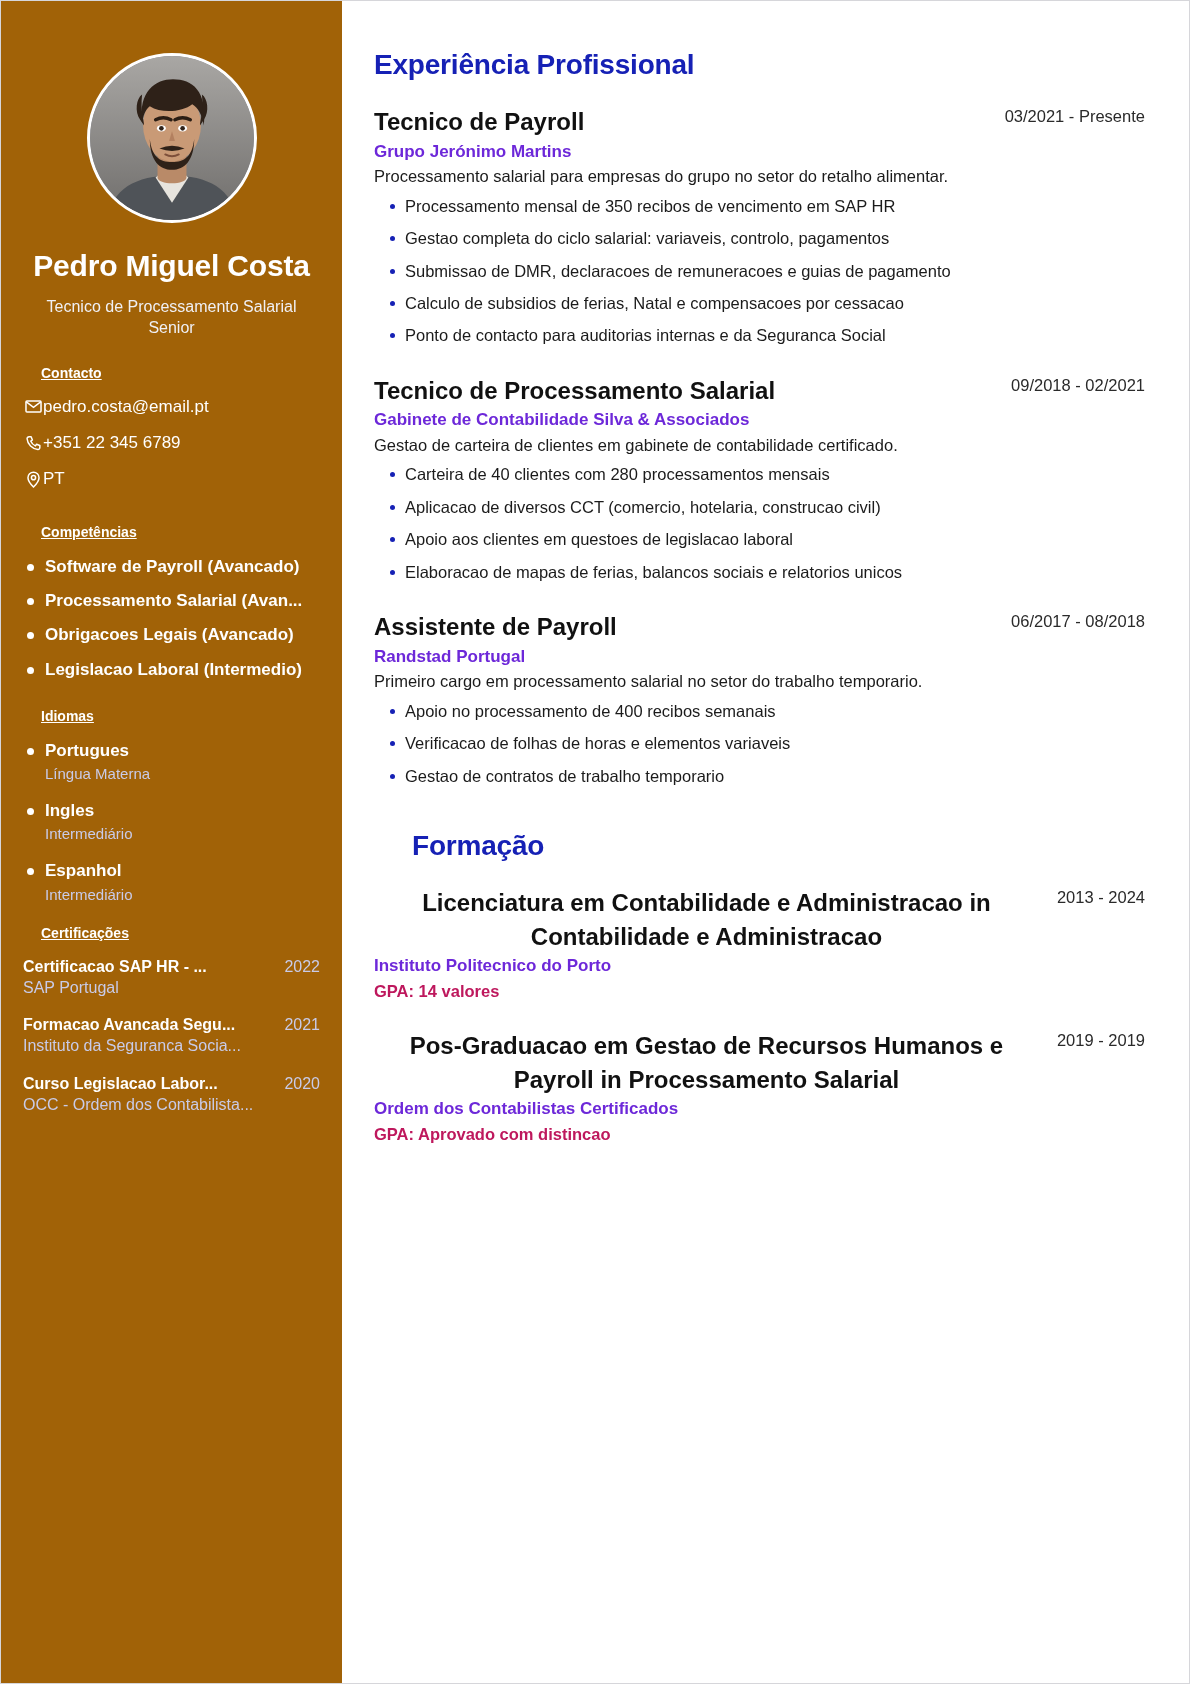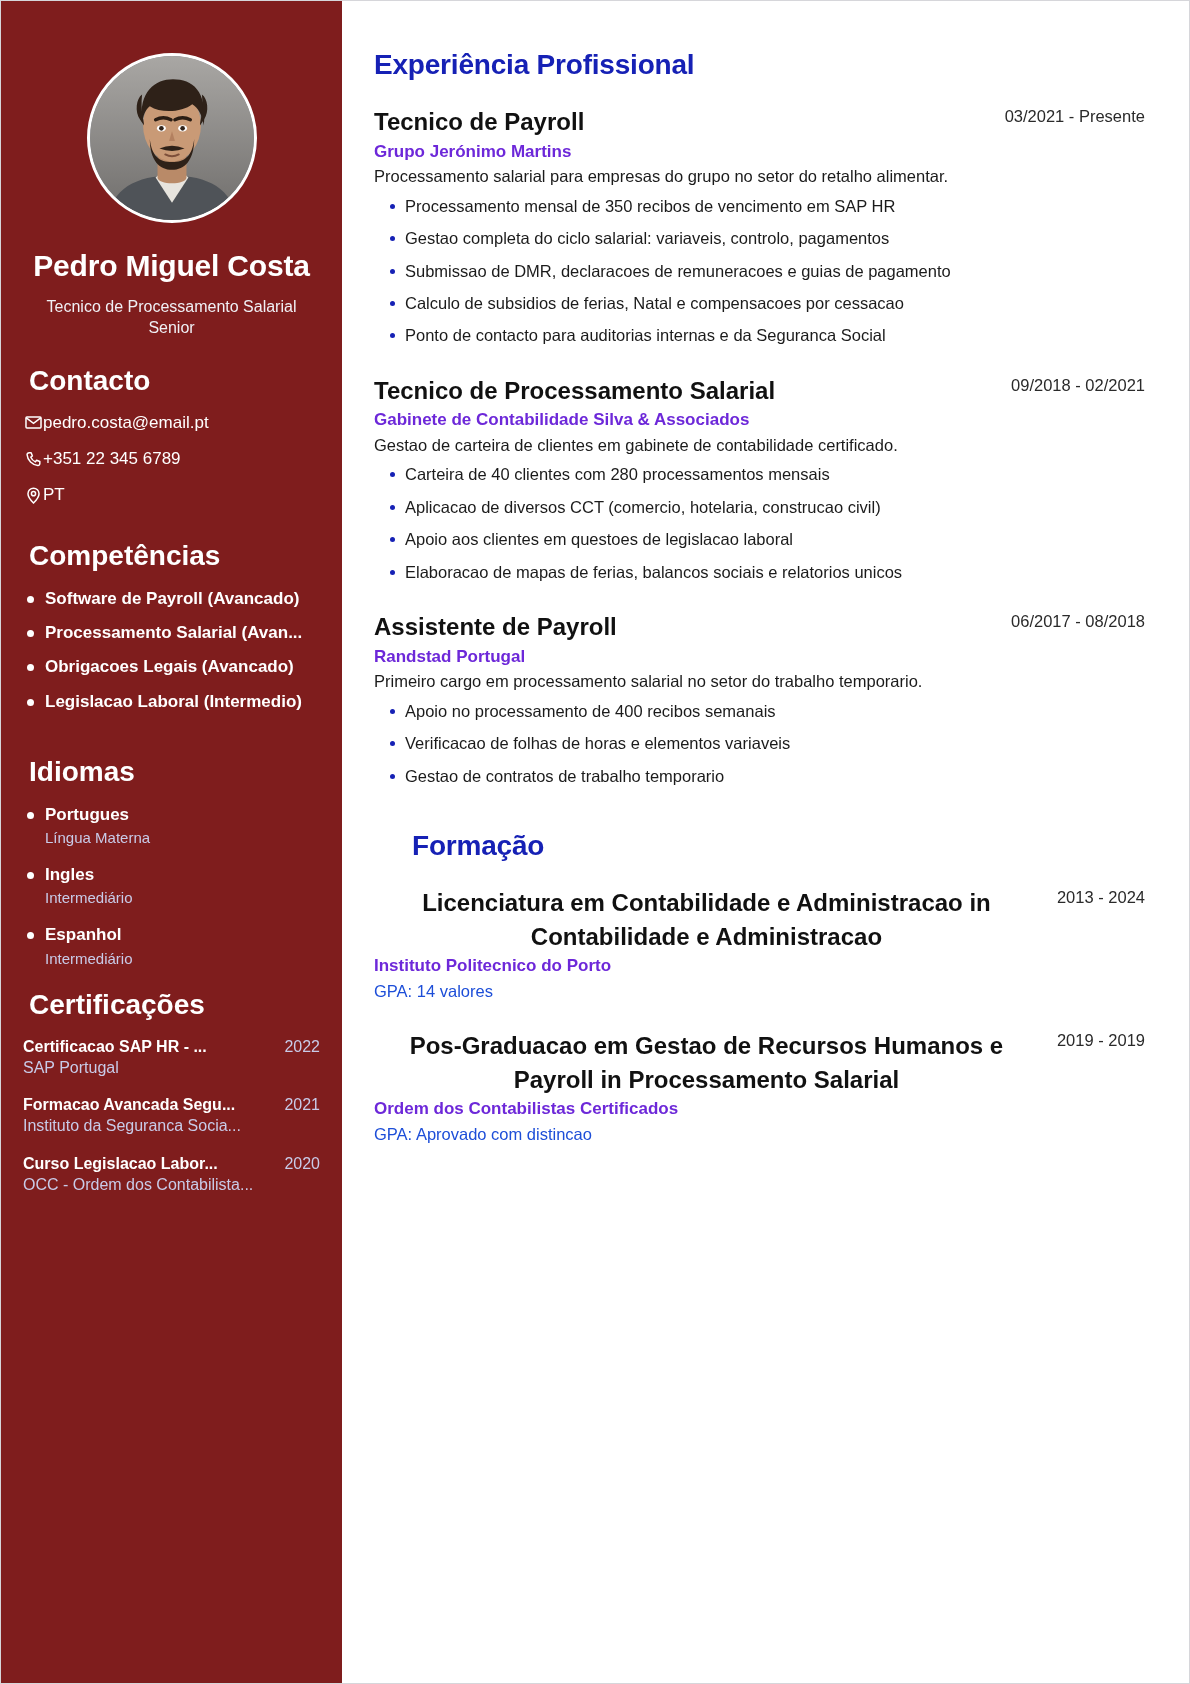--- a/index.html
+++ b/index.html
@@ -18,21 +18,21 @@
     background: #ffffff;
     display: flex;
     overflow: hidden;
     border: 1px solid #d6d6da;
   }
 
   
   #sidebar {
     width: 341px;
     min-width: 341px;
-    background: #7f1d1d;
+    background: #a16207;
     color: #ffffff;
     padding: 52px 22px 16px 22px;
     position: relative;
   }
 
   .avatar-wrap {
     display: flex;
     justify-content: center;
     margin-bottom: 26px;
   }
@@ -58,43 +58,44 @@
   .job-title {
     text-align: center;
     font-size: 16px;
     line-height: 1.35;
     color: #f0f0f5;
     margin-bottom: 26px;
     font-weight: 400;
   }
 
   .side-heading {
-    font-size: 28px;
-    font-weight: bold;
-    margin: 0 0 16px 6px;
+    font-size: 14px;
+    font-weight: bold;
+    margin: 0 0 16px 18px;
     color: #ffffff;
+    text-decoration: underline;
   }
 
   .contact-list { list-style: none; margin-bottom: 34px; }
   .contact-item {
     display: flex;
     align-items: center;
     font-size: 17px;
     line-height: 1.2;
     margin-bottom: 16px;
     color: #ffffff;
   }
   .contact-item .ci {
     width: 20px; height: 20px;
     flex: 0 0 20px;
     display: flex; align-items: center; justify-content: center;
   }
   .contact-item .ci svg { width: 19px; height: 19px; display: block; }
 
-  .skills-list { list-style: none; margin-bottom: 44px; }
+  .skills-list { list-style: none; margin-bottom: 28px; }
   .skill-item {
     position: relative;
     padding-left: 22px;
     font-size: 17px;
     font-weight: bold;
     line-height: 1.25;
     margin-bottom: 13px;
     white-space: nowrap;
     overflow: hidden;
   }
@@ -210,23 +211,24 @@
     margin-top: 1px;
   }
   .entry-summary {
     font-size: 16.5px;
     color: #1b1b1b;
     line-height: 1.42;
     margin-top: 1px;
   }
   .entry-gpa {
     font-size: 16.5px;
-    color: #1d4ed8;
+    color: #be185d;
     line-height: 1.42;
     margin-top: 1px;
+    font-weight: bold;
   }
 
   .bullets { list-style: none; margin-top: 6px; }
   .bullet {
     position: relative;
     padding-left: 31px;
     font-size: 16.5px;
     color: #1b1b1b;
     line-height: 1.42;
     margin-bottom: 9px;

